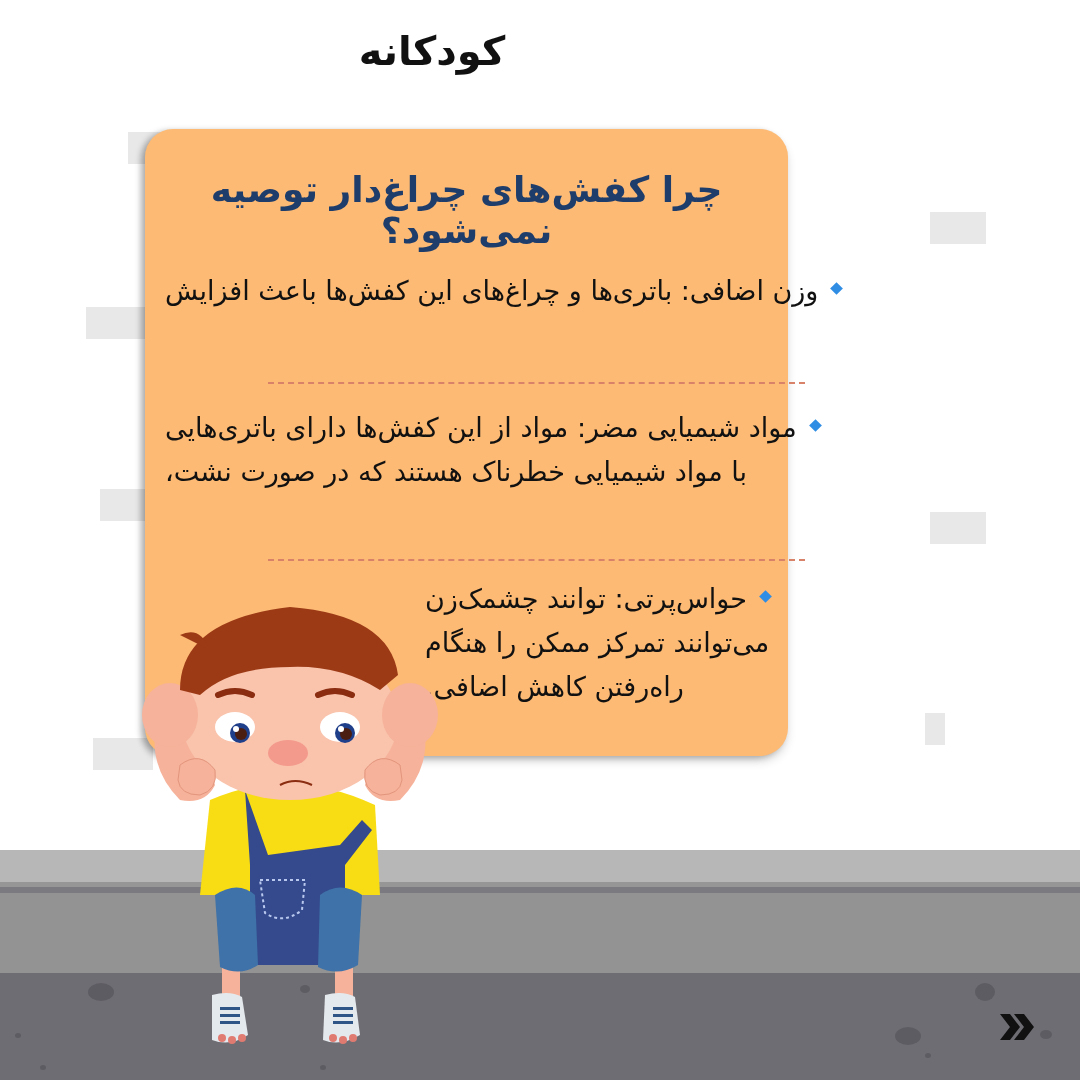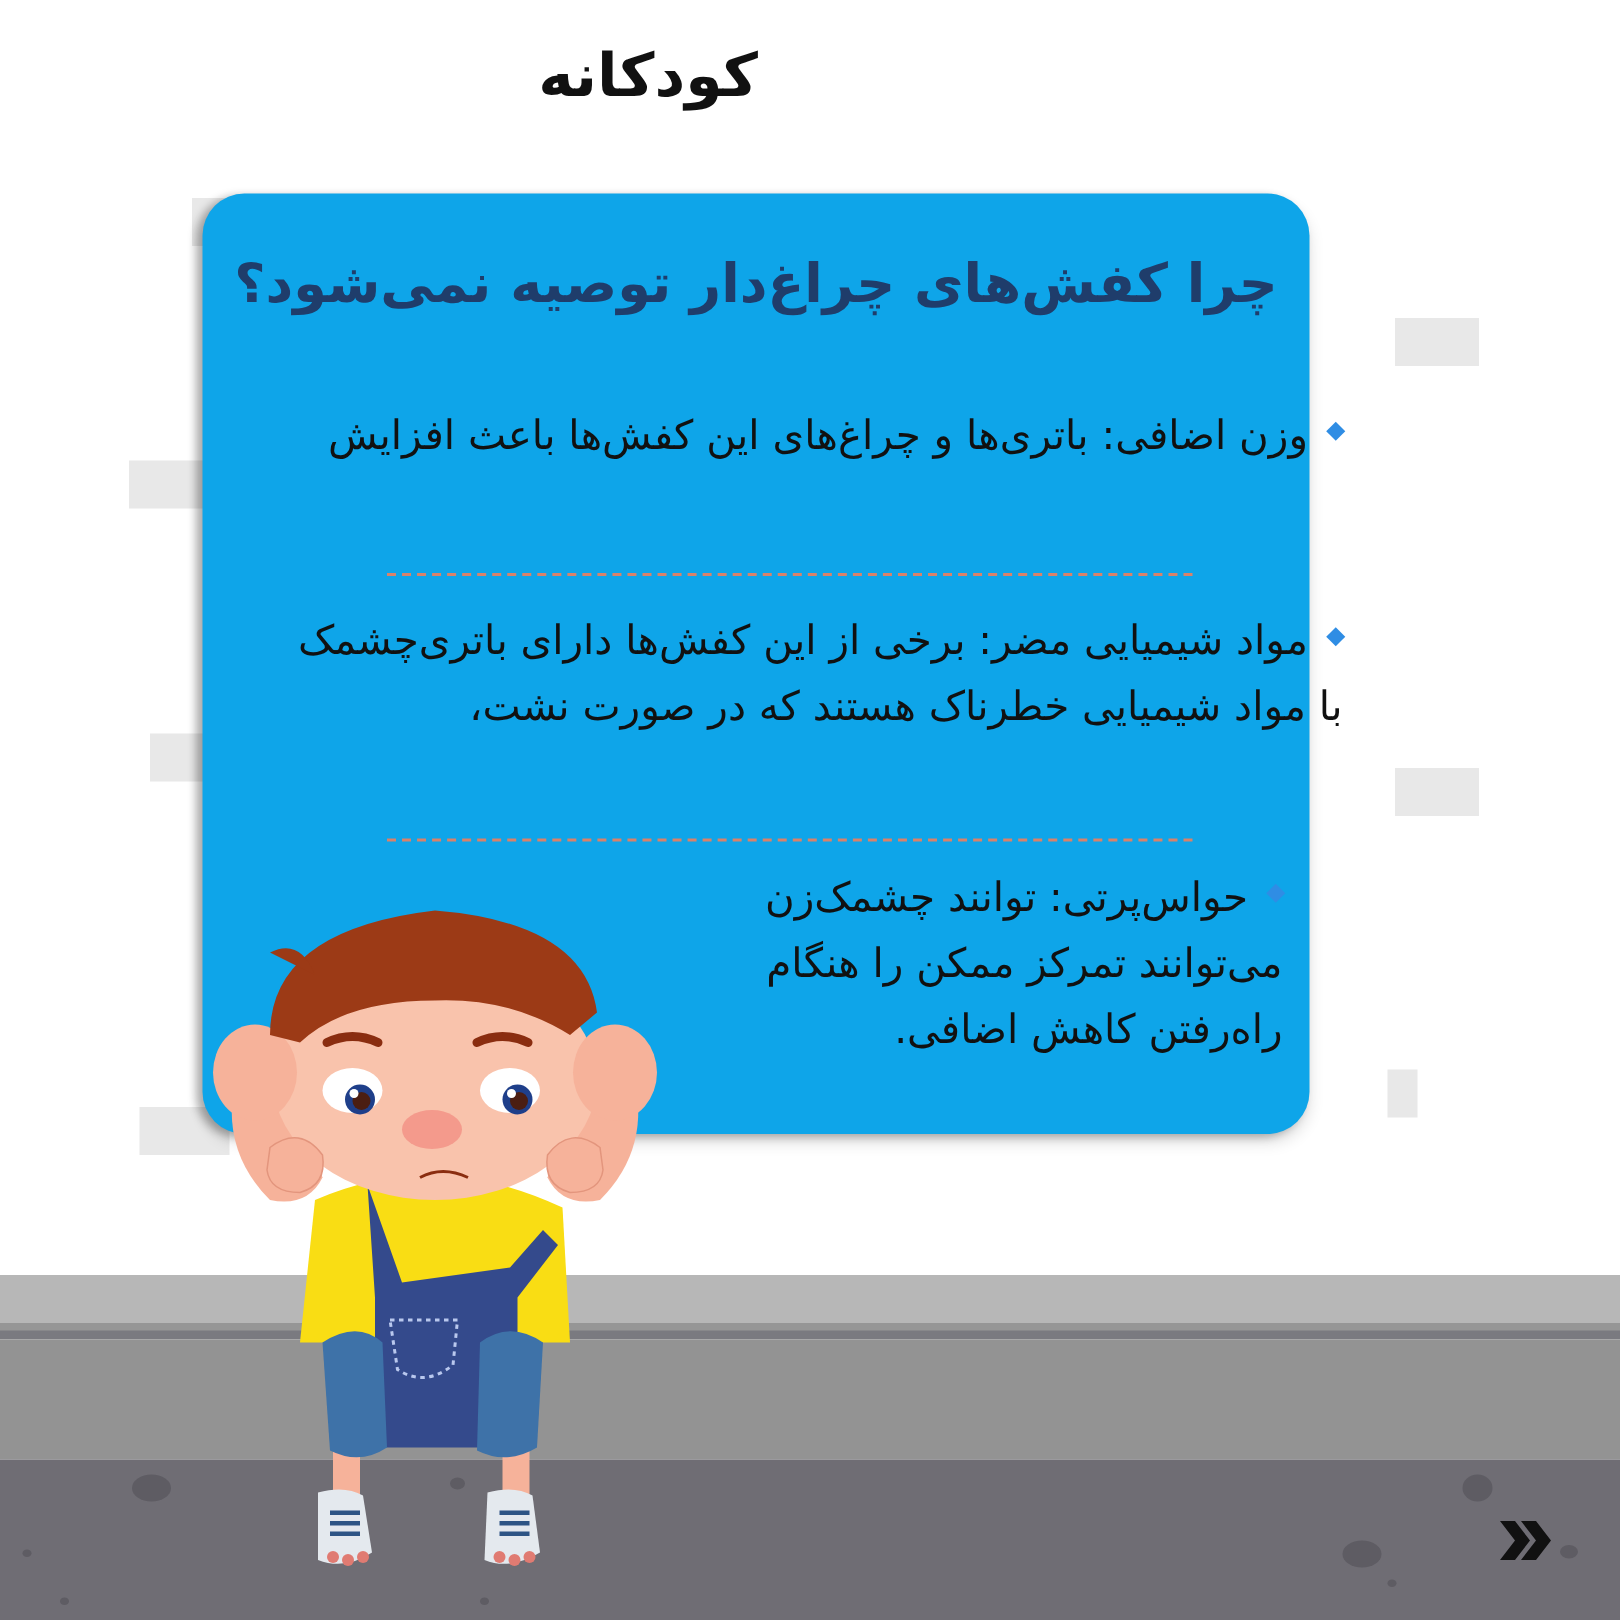--- a/index.html
+++ b/index.html
@@ -8,33 +8,33 @@
 
   .brick { position: absolute; background: #e8e8e8; }
 
   .logo {
     position: absolute; left: 0; top: 28px; width: 864px; text-align: center;
     font-family: "DejaVu Sans", sans-serif; font-weight: bold; font-size: 40px;
     color: #111; direction: rtl; letter-spacing: -1px;
   }
 
   .card {
-    position: absolute; left: 135px; top: 129px; width: 738px; height: 627px;
-    background: #0ea5e9; border-radius: 28px;
+    position: absolute; left: 145px; top: 129px; width: 643px; height: 627px;
+    background: #fdba74; border-radius: 28px;
     box-shadow: -4px 2px 6px rgba(0,0,0,0.28), 0 6px 10px rgba(0,0,0,0.12);
   }
 
   .title {
     position: absolute; left: 0; top: 40px; width: 100%; text-align: center;
     direction: rtl; color: #1f3d6b; font-weight: bold; font-size: 36px;
     font-family: "DejaVu Sans", sans-serif;
   }
 
   .point {
-    position: absolute; direction: rtl; text-align: right;
+    position: absolute; direction: rtl; text-align: left;
     font-family: "DejaVu Sans", sans-serif; font-size: 27px; line-height: 44px;
     color: #111;
   }
   .bullet {
     display: inline-block; width: 9px; height: 9px; background: #2f8de4;
     transform: rotate(45deg); margin-left: 14px; vertical-align: middle;
     position: relative; top: -4px;
   }
 
   .divider {
@@ -87,21 +87,21 @@
 <div class="card">
   <h1 class="title">چرا کفش‌های چراغ‌دار توصیه نمی‌شود؟</h1>
 
   <div class="point" style="left:20px;top:140px;width:740px;">
     <div><span class="bullet"></span><span>وزن اضافی: باتری‌ها و چراغ‌های این کفش‌ها باعث افزایش</span></div>
   </div>
 
   <div class="divider" style="left:123px;top:253px;width:537px;"></div>
 
   <div class="point" style="left:20px;top:277px;width:740px;">
-    <div><span class="bullet"></span><span>مواد شیمیایی مضر: برخی از این کفش‌ها دارای باتری‌چشمک</span></div>
+    <div><span class="bullet"></span><span>مواد شیمیایی مضر: مواد از این کفش‌ها دارای باتری‌هایی</span></div>
     <div>با مواد شیمیایی خطرناک هستند که در صورت نشت،</div>
   </div>
 
   <div class="divider" style="left:123px;top:430px;width:537px;"></div>
 
   <div class="point" style="left:280px;top:448px;width:440px;">
     <div><span class="bullet"></span><span>حواس‌پرتی: توانند چشمک‌زن</span></div>
     <div>می‌توانند تمرکز ممکن را هنگام</div>
     <div>راه‌رفتن کاهش اضافی.</div>
   </div>

